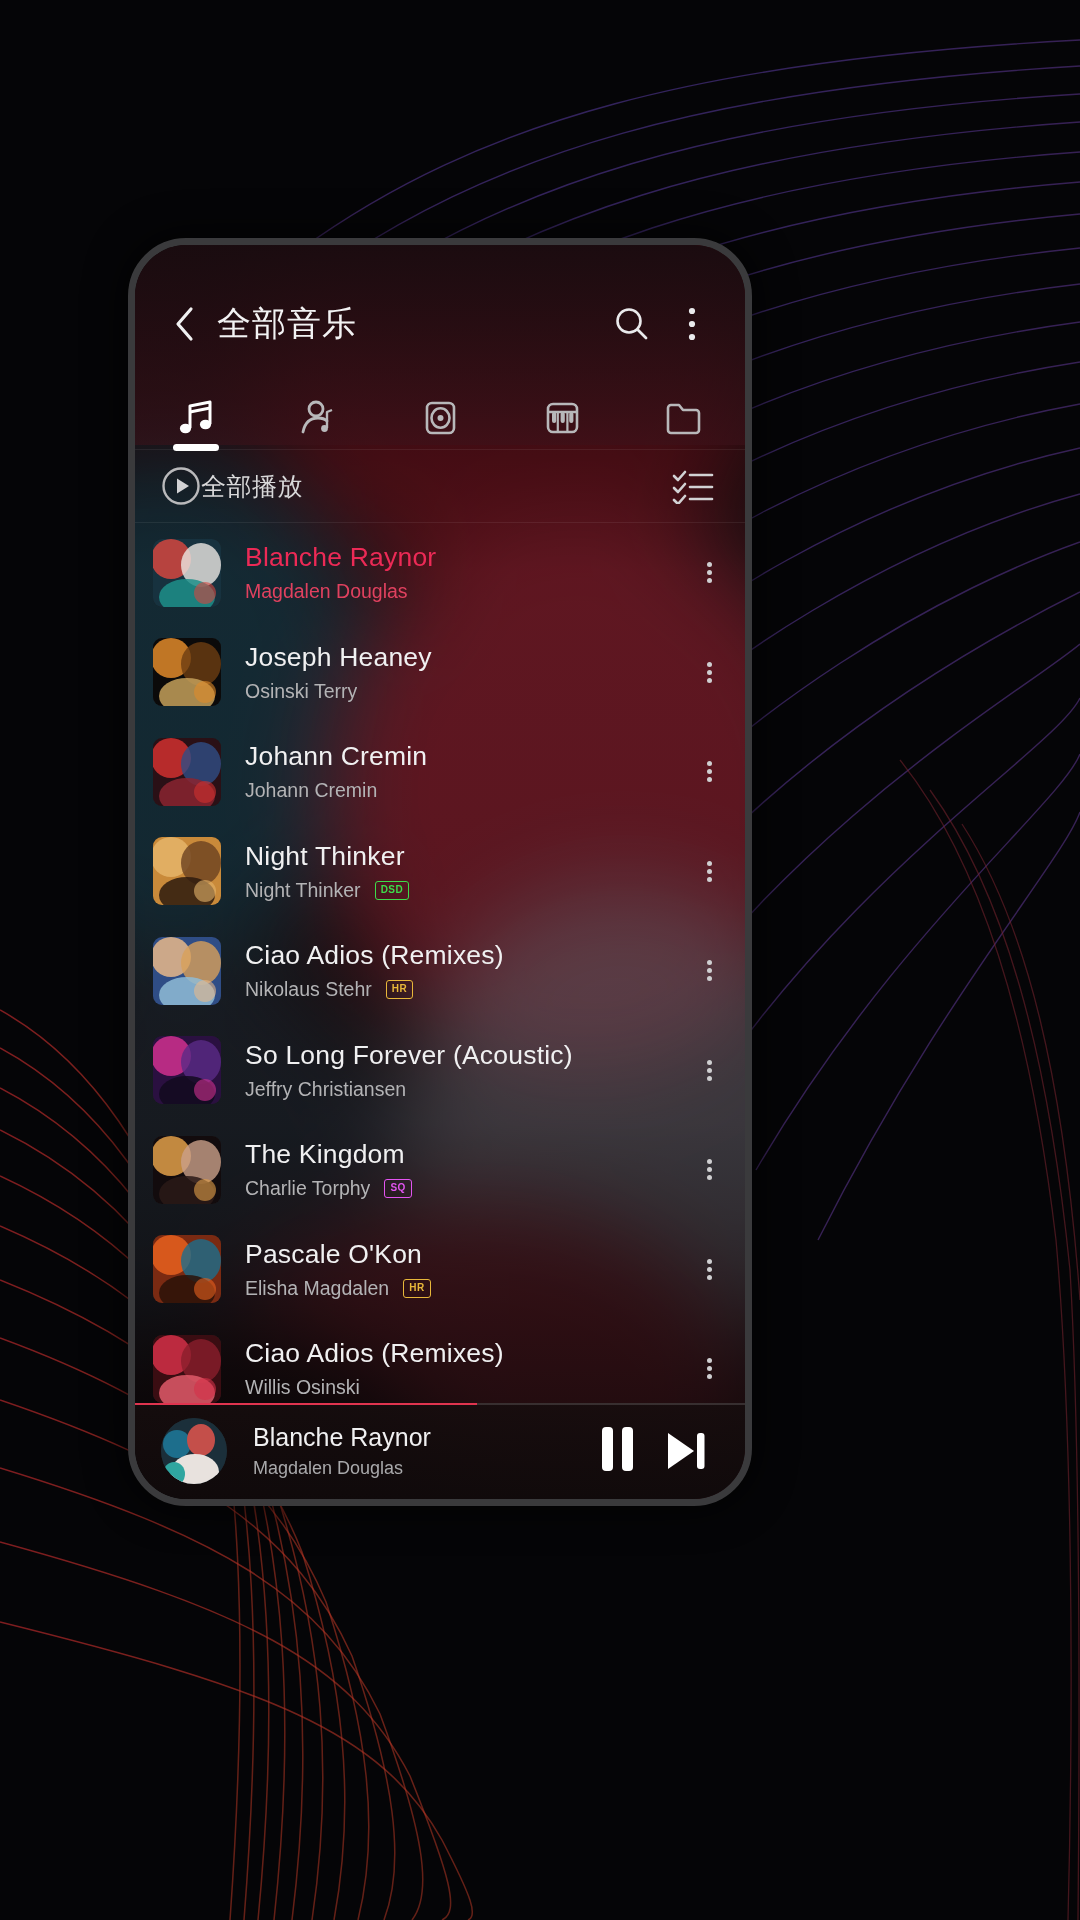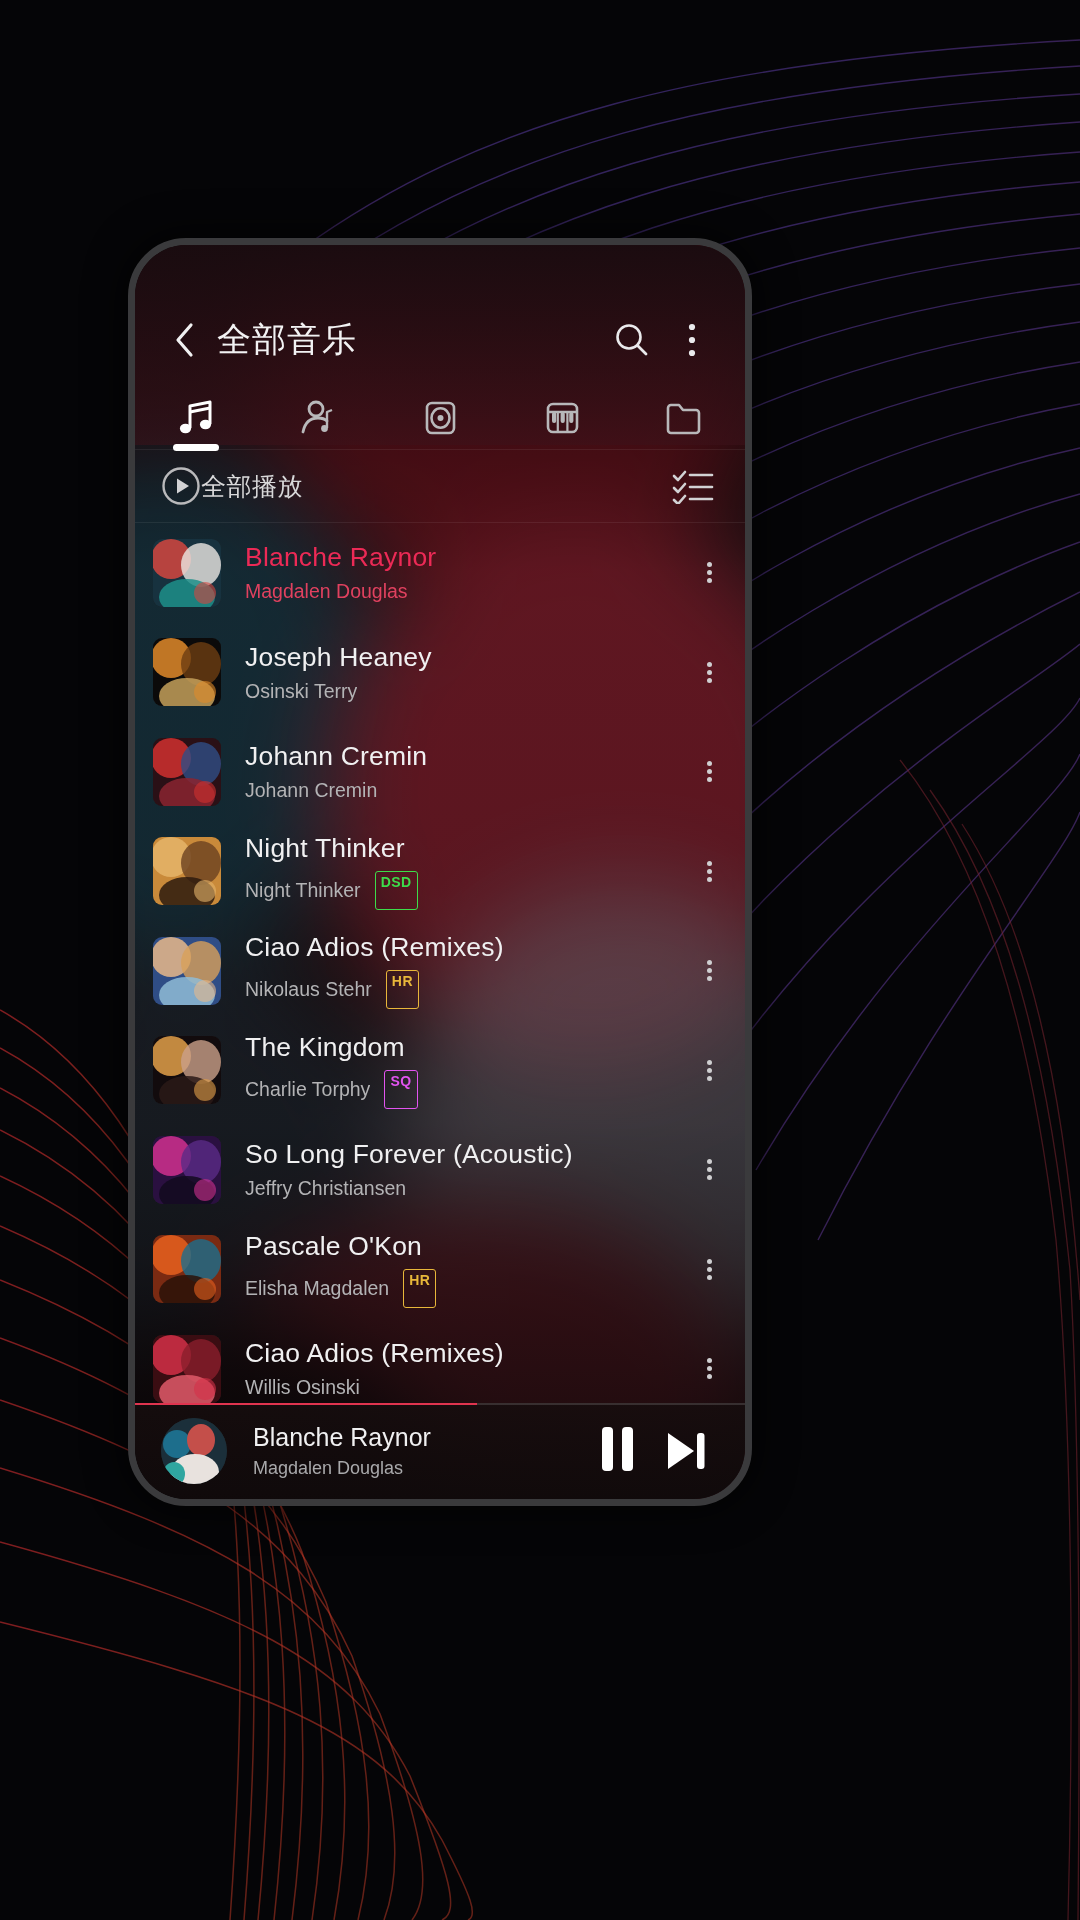--- a/index.html
+++ b/index.html
@@ -41,21 +41,21 @@
 
   .scrim{position:absolute; inset:0; background:
      linear-gradient(180deg, rgba(12,6,8,.72) 0%, rgba(14,8,10,.30) 26%, rgba(10,6,8,.35) 70%, rgba(8,5,6,.80) 100%);}
 
   
   #topbar{
     position:absolute; left:0; right:0; top:0; height:200px;
     background:linear-gradient(180deg,rgba(26,12,16,.92),rgba(60,18,26,.55));
   }
   #titlerow{
-    position:absolute; left:0; right:0; top:56px; height:78px;
+    position:absolute; left:0; right:0; top:40px; height:78px;
     display:flex; align-items:center; padding:0 26px;
   }
   .backbtn{width:46px;height:46px;display:flex;align-items:center;justify-content:center;cursor:pointer;}
   .page-title{color:#f2f2f3;font-size:34px;letter-spacing:1px;margin-left:10px;flex:1;}
   .topicon{width:54px;height:54px;display:flex;align-items:center;justify-content:center;cursor:pointer;margin-left:6px;}
 
   
   #tabs{
     position:absolute; left:0; right:0; top:142px; height:62px;
     display:flex; align-items:center;
@@ -82,21 +82,21 @@
     position:absolute; left:0; right:0; top:278px; bottom:96px;
     overflow:hidden;
   }
   .row{height:99.5px;display:flex;align-items:center;padding:0 14px 0 18px;position:relative;}
   .cover{width:68px;height:68px;border-radius:9px;flex:0 0 68px;overflow:hidden;position:relative;background:#222;}
   .meta{flex:1;min-width:0;padding-left:24px;}
   .t1{font-size:26.5px;color:#f0f0f1;white-space:nowrap;overflow:hidden;text-overflow:ellipsis;letter-spacing:.2px;}
   .t2row{display:flex;align-items:center;margin-top:7px;}
   .t2{font-size:19.5px;color:#b3b3b5;white-space:nowrap;overflow:hidden;text-overflow:ellipsis;}
   .badge{
-    margin-left:14px;font-size:14px;line-height:1;padding:3px 5px 20px;
+    margin-left:14px;font-size:10px;line-height:1;padding:3px 5px 4px;
     border:1.6px solid;border-radius:3px;font-weight:bold;letter-spacing:.5px;flex:0 0 auto;
   }
   .row.playing .t1{color:#ec2a56;}
   .row.playing .t2{color:#e0415f;}
   .more{width:44px;height:64px;display:flex;align-items:center;justify-content:center;cursor:pointer;flex:0 0 44px;}
   .dot{width:5px;height:5px;border-radius:50%;background:#cfcfd1;display:block;margin:3px 0;}
 
   
   #player{
     position:absolute; left:0; right:0; bottom:0; height:96px;
@@ -395,53 +395,53 @@
           <div class="more">
             <span>
               <span class="dot"></span>
               <span class="dot"></span>
               <span class="dot"></span>
             </span>
           </div>
         </div>
         <div class="row">
           <div class="cover"><svg width="68" height="68" viewBox="0 0 68 68">
+              <rect width="68" height="68" fill="#2a1040"></rect>
+              <circle cx="18" cy="20" r="20" fill="#d0308f" opacity=".85"></circle>
+              <ellipse cx="48" cy="26" rx="20" ry="22" fill="#5a2a86" opacity=".8"></ellipse>
+              <ellipse cx="34" cy="58" rx="28" ry="18" fill="#120a1e" opacity=".85"></ellipse>
+              <circle cx="52" cy="54" r="11" fill="#d0308f" opacity=".6"></circle>
+            </svg></div>
+          <div class="meta">
+            <div class="t1">So Long Forever (Acoustic)</div>
+            <div class="t2row">
+              <div class="t2">Jeffry Christiansen</div>
+            </div>
+          </div>
+          <div class="more">
+            <span>
+              <span class="dot"></span>
+              <span class="dot"></span>
+              <span class="dot"></span>
+            </span>
+          </div>
+        </div>
+        <div class="row">
+          <div class="cover"><svg width="68" height="68" viewBox="0 0 68 68">
               <rect width="68" height="68" fill="#120b0d"></rect>
               <circle cx="18" cy="20" r="20" fill="#e2a04a" opacity=".85"></circle>
               <ellipse cx="48" cy="26" rx="20" ry="22" fill="#caa089" opacity=".8"></ellipse>
               <ellipse cx="34" cy="58" rx="28" ry="18" fill="#2a1a18" opacity=".85"></ellipse>
               <circle cx="52" cy="54" r="11" fill="#e2a04a" opacity=".6"></circle>
             </svg></div>
           <div class="meta">
             <div class="t1">The Kingdom</div>
             <div class="t2row">
               <div class="t2">Charlie Torphy</div>
               <span class="badge" style="color: rgb(226, 84, 240); border-color: rgb(226, 84, 240);">SQ</span>
-            </div>
-          </div>
-          <div class="more">
-            <span>
-              <span class="dot"></span>
-              <span class="dot"></span>
-              <span class="dot"></span>
-            </span>
-          </div>
-        </div>
-        <div class="row">
-          <div class="cover"><svg width="68" height="68" viewBox="0 0 68 68">
-              <rect width="68" height="68" fill="#2a1040"></rect>
-              <circle cx="18" cy="20" r="20" fill="#d0308f" opacity=".85"></circle>
-              <ellipse cx="48" cy="26" rx="20" ry="22" fill="#5a2a86" opacity=".8"></ellipse>
-              <ellipse cx="34" cy="58" rx="28" ry="18" fill="#120a1e" opacity=".85"></ellipse>
-              <circle cx="52" cy="54" r="11" fill="#d0308f" opacity=".6"></circle>
-            </svg></div>
-          <div class="meta">
-            <div class="t1">So Long Forever (Acoustic)</div>
-            <div class="t2row">
-              <div class="t2">Jeffry Christiansen</div>
             </div>
           </div>
           <div class="more">
             <span>
               <span class="dot"></span>
               <span class="dot"></span>
               <span class="dot"></span>
             </span>
           </div>
         </div>

